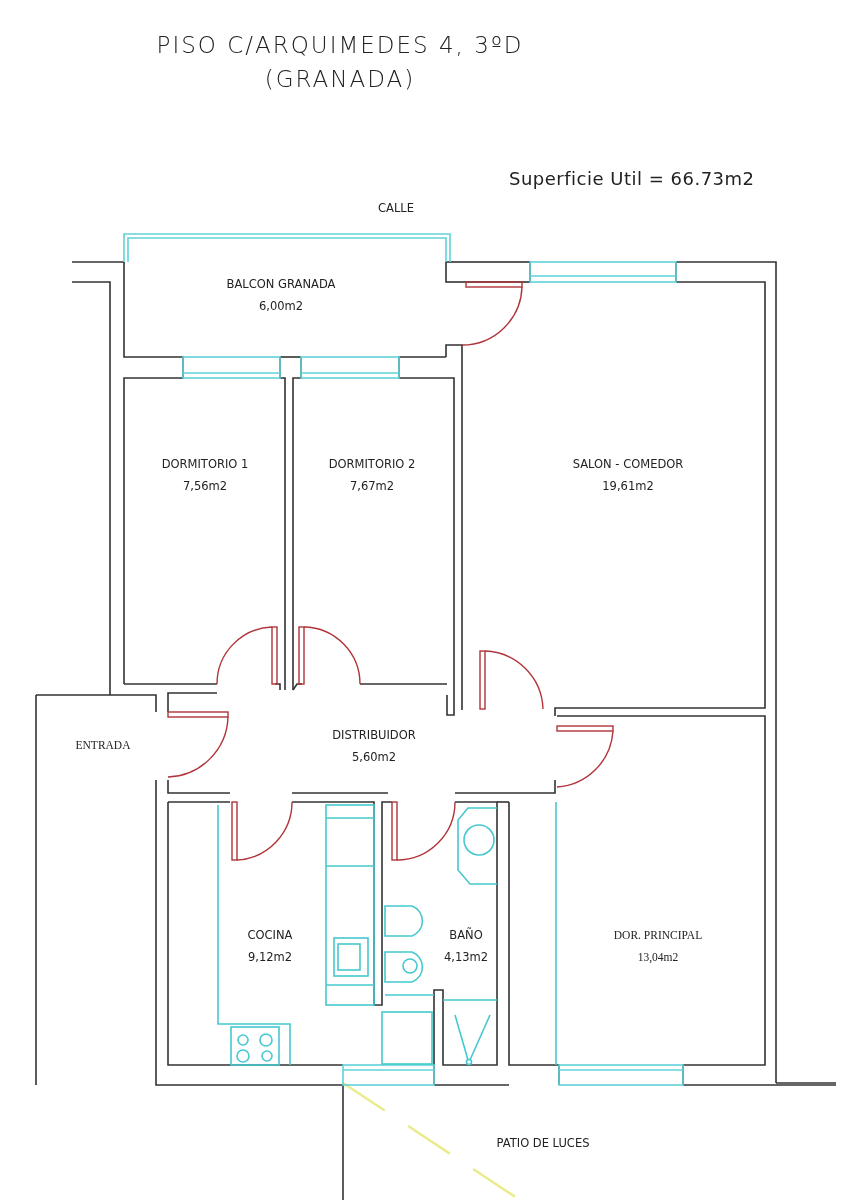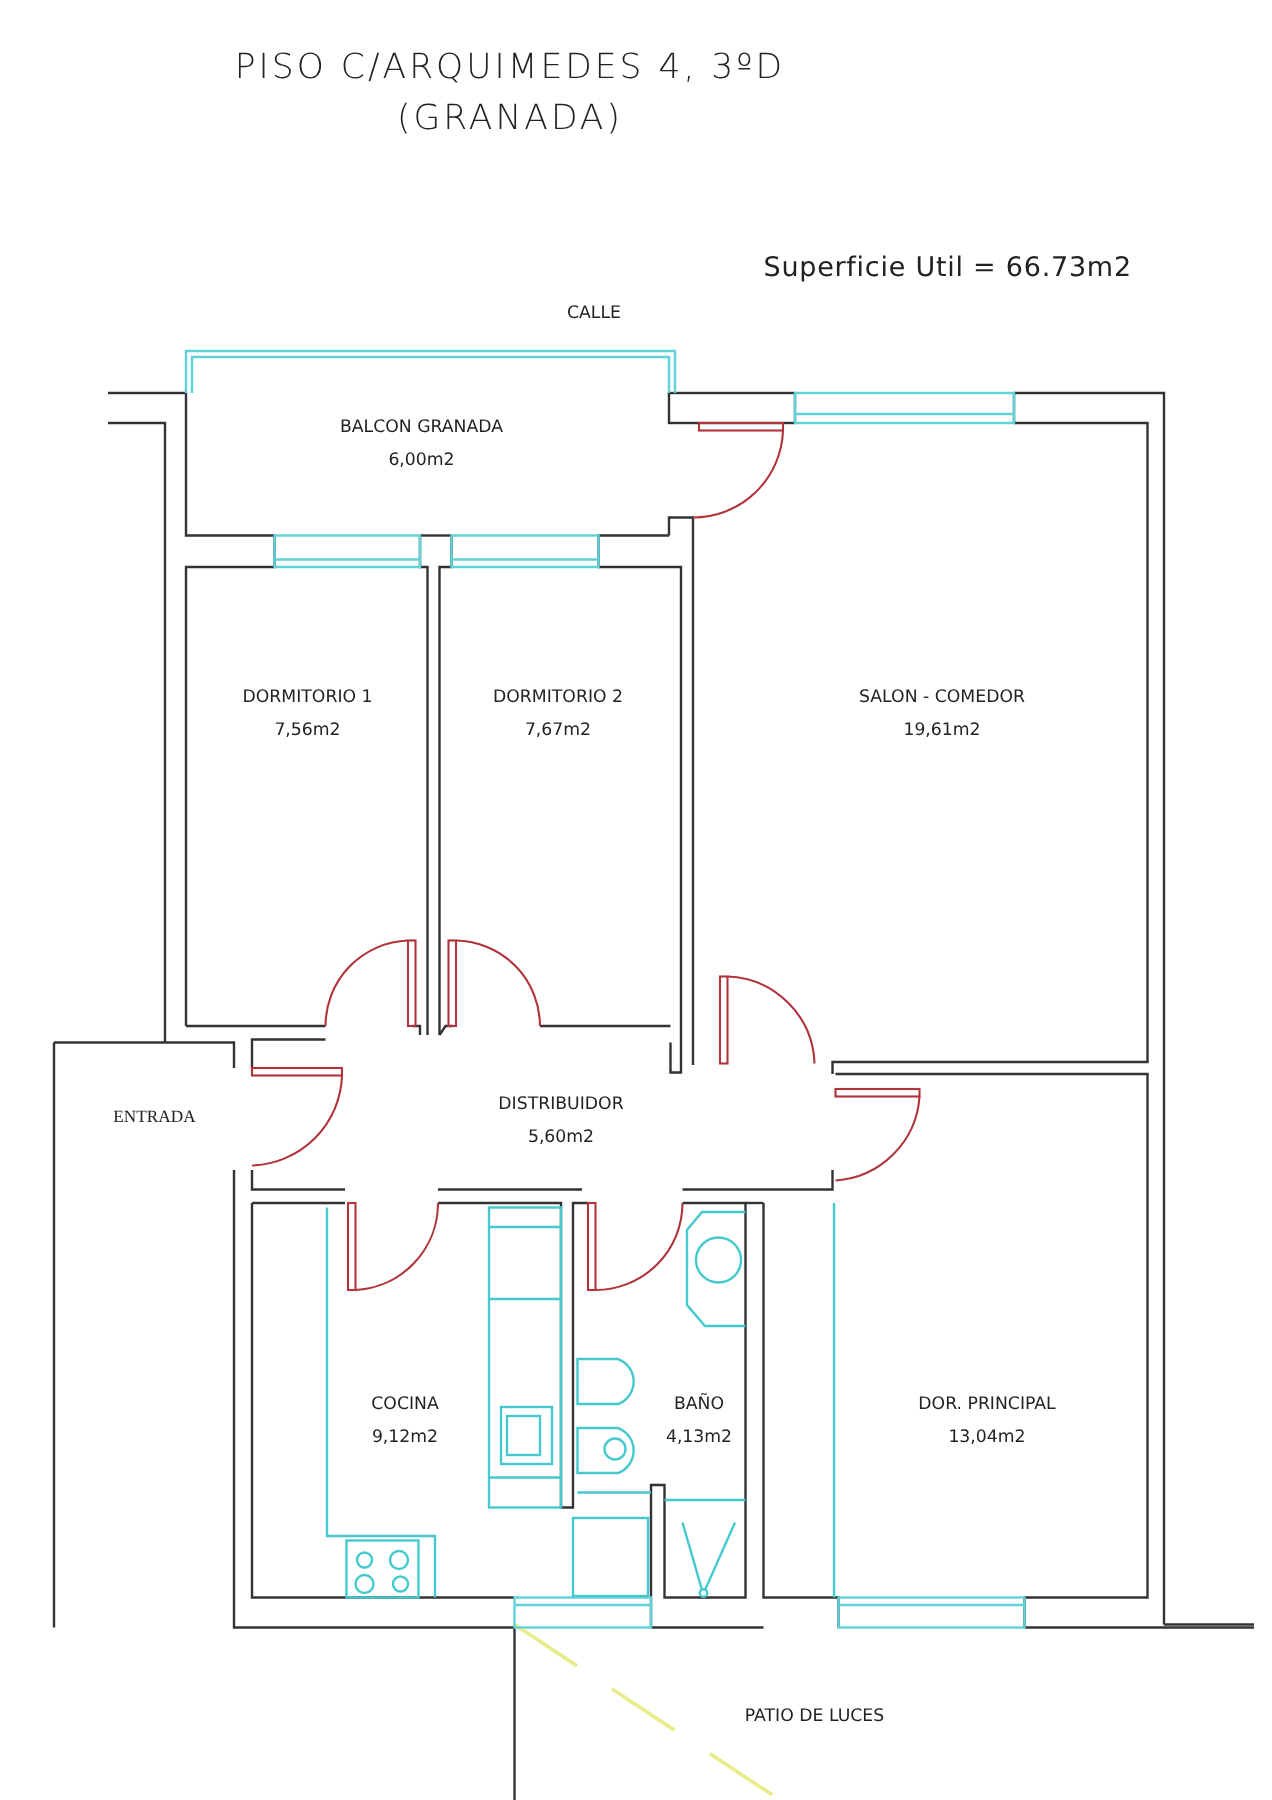--- a/index.html
+++ b/index.html
@@ -182,16 +182,16 @@
   <div>5,60m2</div>
 </div>
 <div class="lbl" style="left:270px; top:924px;">
   <div>COCINA</div>
   <div>9,12m2</div>
 </div>
 <div class="lbl" style="left:466px; top:924px;">
   <div>BAÑO</div>
   <div>4,13m2</div>
 </div>
-<div class="lbl" style="left:658px; top:924px;">
+<div class="lbl" style="left:658px; top:924px;font-family:Liberation Serif, serif;">
   <div>DOR. PRINCIPAL</div>
   <div>13,04m2</div>
 </div>
 
 </body></html>

